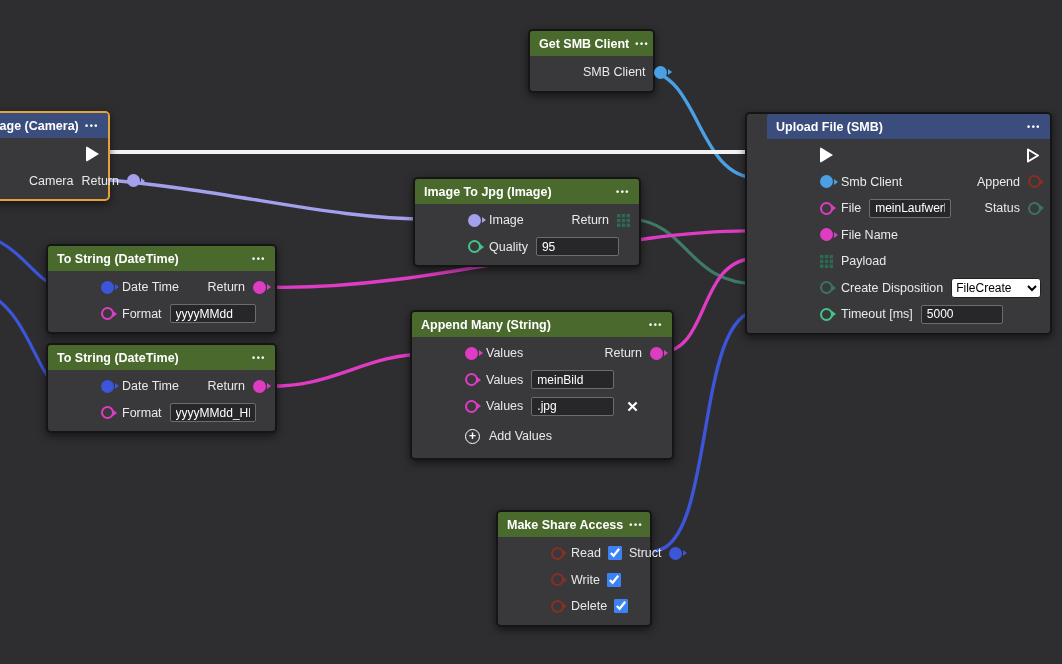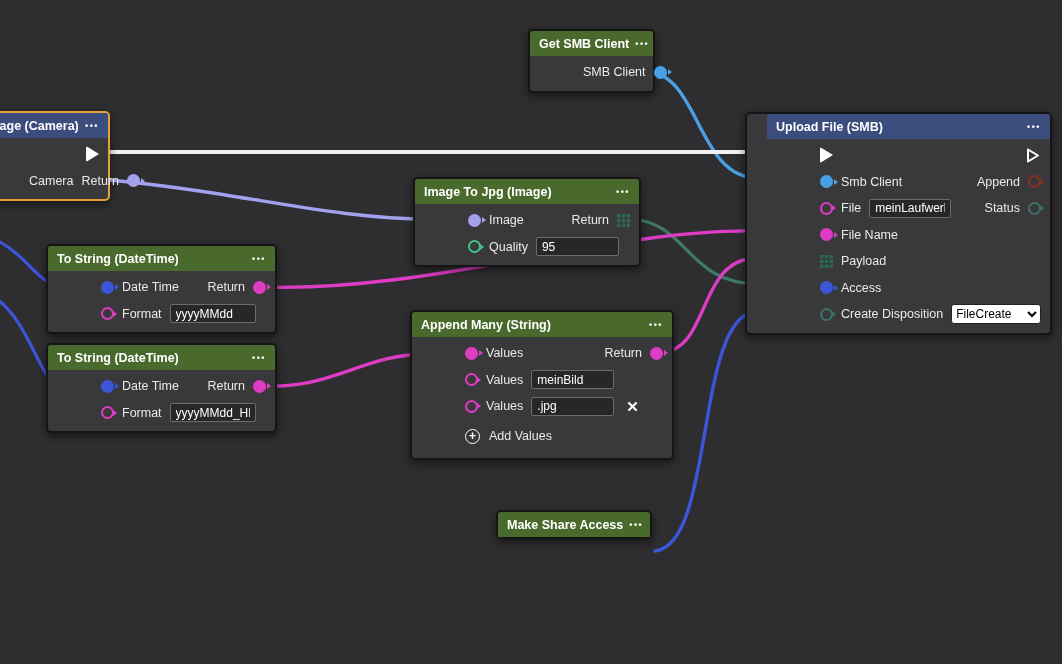--- a/index.html
+++ b/index.html
@@ -153,29 +153,30 @@
               <rect x="4.8" y="4.8" width="3.4" height="3.4"></rect>
               <rect x="9.6" y="4.8" width="3.4" height="3.4"></rect>
             <rect x="0" y="9.6" width="3.4" height="3.4"></rect>
               <rect x="4.8" y="9.6" width="3.4" height="3.4"></rect>
               <rect x="9.6" y="9.6" width="3.4" height="3.4"></rect>
           </g>
         </svg>
         <span>Payload</span>
       </div>
       <div class="row">
-        <span class="port filled c-royal"></span>
-        <span>Access</span>
-      </div>
-      <div class="row">
         <span class="port ring c-tealdim"></span>
         <span>Create Disposition</span>
         <select class="sel">
           <option>FileCreate</option>
         </select>
+      </div>
+      <div class="row">
+        <span class="port ring c-green"></span>
+        <span>Timeout [ms]</span>
+        <input class="tinput w82" type="text" value="5000" style="">
       </div>
     </div>
   </div>
 
   <div class="node" style="left:413px;top:177px;width:228px;">
     <div class="hdr hdr-green">
       <span>Image To Jpg (Image)</span>
       <span class="dots">•••</span>
     </div>
     <div class="body">
@@ -275,15 +276,34 @@
         </span>
       </div>
     </div>
   </div>
 
   <div class="node" style="left:496px;top:510px;width:156px;">
     <div class="hdr hdr-green">
       <span>Make Share Access</span>
       <span class="dots">•••</span>
     </div>
+    <div class="body">
+      <div class="row" style="gap:7px;">
+        <span class="port ring c-red"></span>
+        <span>Read</span>
+        <input type="checkbox" checked="true" style="">
+        <span class="out-lbl">Struct</span>
+        <span class="port filled c-royal"></span>
+      </div>
+      <div class="row" style="gap:7px;">
+        <span class="port ring c-red"></span>
+        <span>Write</span>
+        <input type="checkbox" checked="true" style="">
+      </div>
+      <div class="row" style="gap:7px;">
+        <span class="port ring c-red"></span>
+        <span>Delete</span>
+        <input type="checkbox" checked="true" style="">
+      </div>
+    </div>
   </div>
 
 </div>
 
 </body></html>

